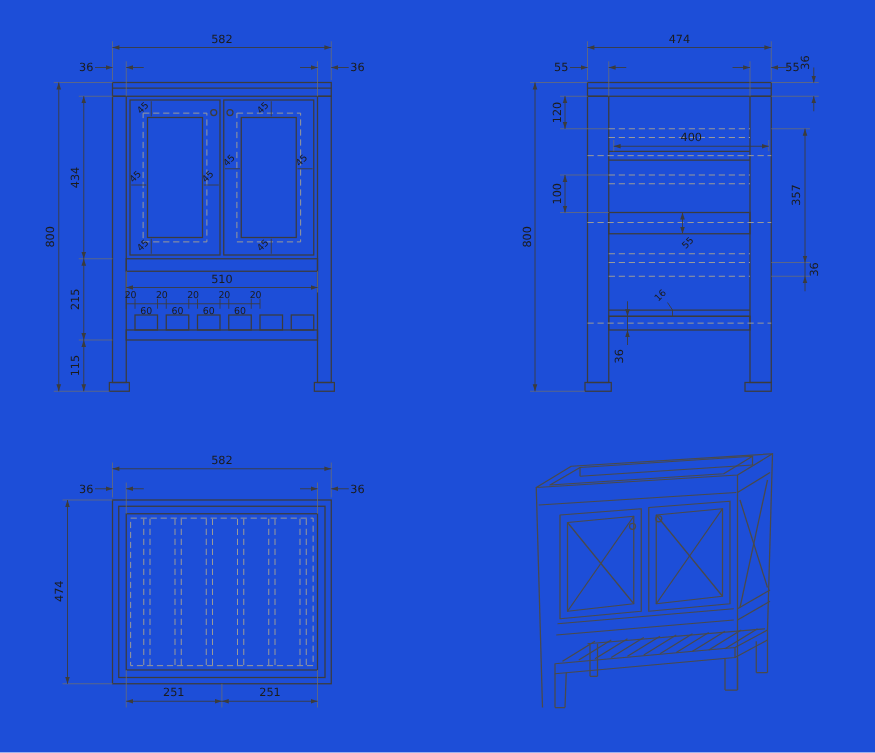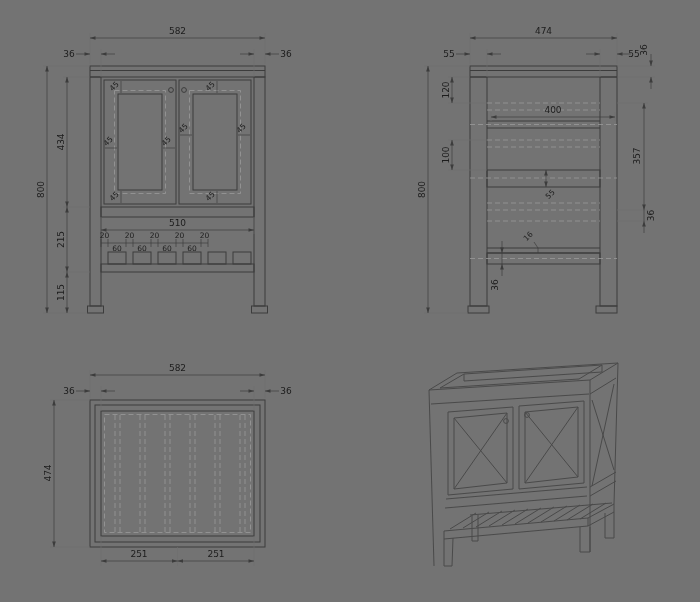--- a/index.html
+++ b/index.html
@@ -1,16 +1,16 @@
 <!DOCTYPE html>
 <html><head>
 <meta charset="utf-8">
 <style>
   html,body{margin:0;padding:0;background:#ffffff;}
-  .page{position:relative;width:700px;height:602px;background:#737373;overflow:hidden;}
+  .page{position:relative;width:700px;height:602px;background:#1d4ed8;overflow:hidden;}
   svg{display:block;}
   .ln{stroke:#3c3c3c;stroke-width:1;fill:none;}
   .ln3{stroke:#4a4a4a;stroke-width:1;fill:none;stroke-linejoin:round;}
   .hid{stroke:#9a9a9a;stroke-width:0.8;stroke-dasharray:5 3;fill:none;}
   .dl{stroke:#3c3c3c;stroke-width:0.7;fill:none;}
   .ext{stroke:#6f6f6f;stroke-width:0.6;fill:none;}
   text.dim{font-family:"DejaVu Sans",sans-serif;font-size:9px;fill:#1c1c1c;}
   text.sm{font-size:7.5px;}
   .mid{text-anchor:middle;}
 </style>

